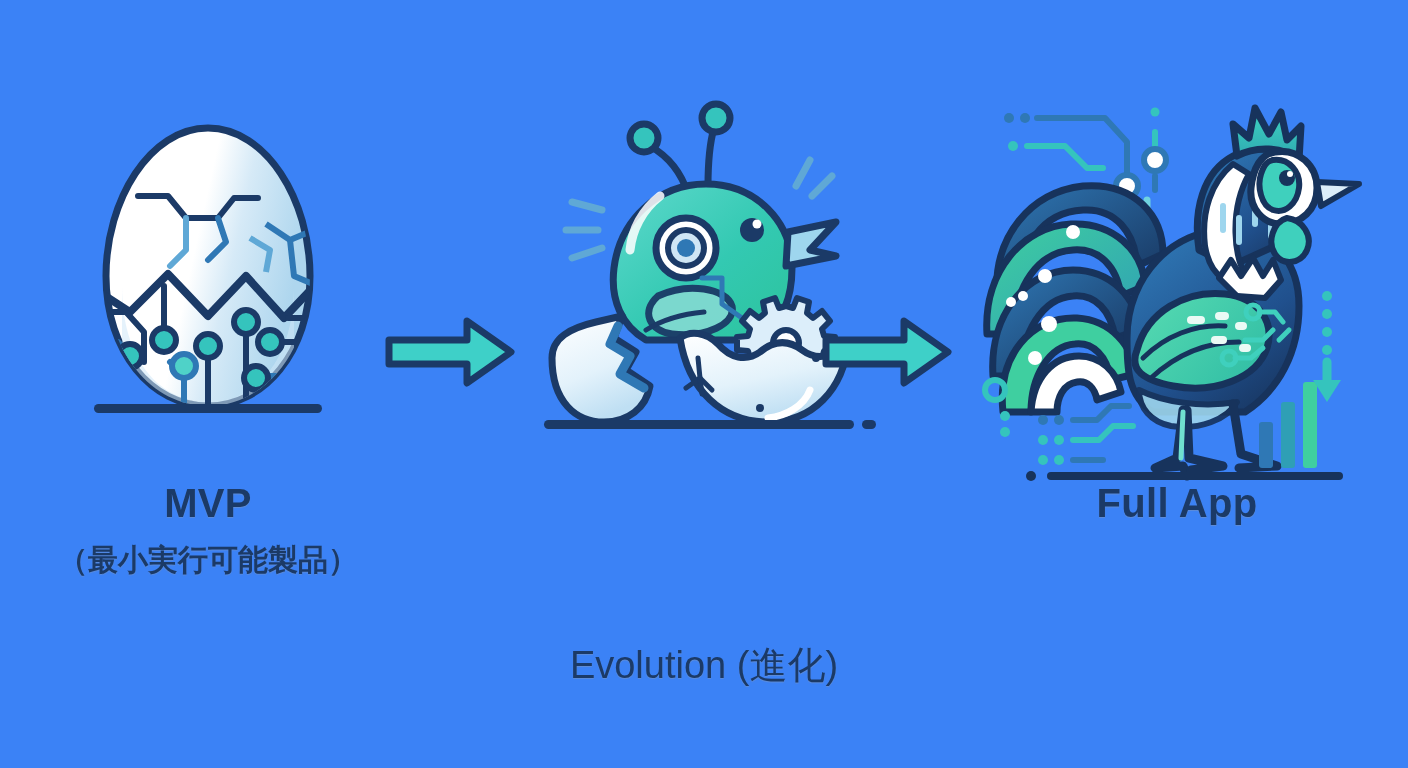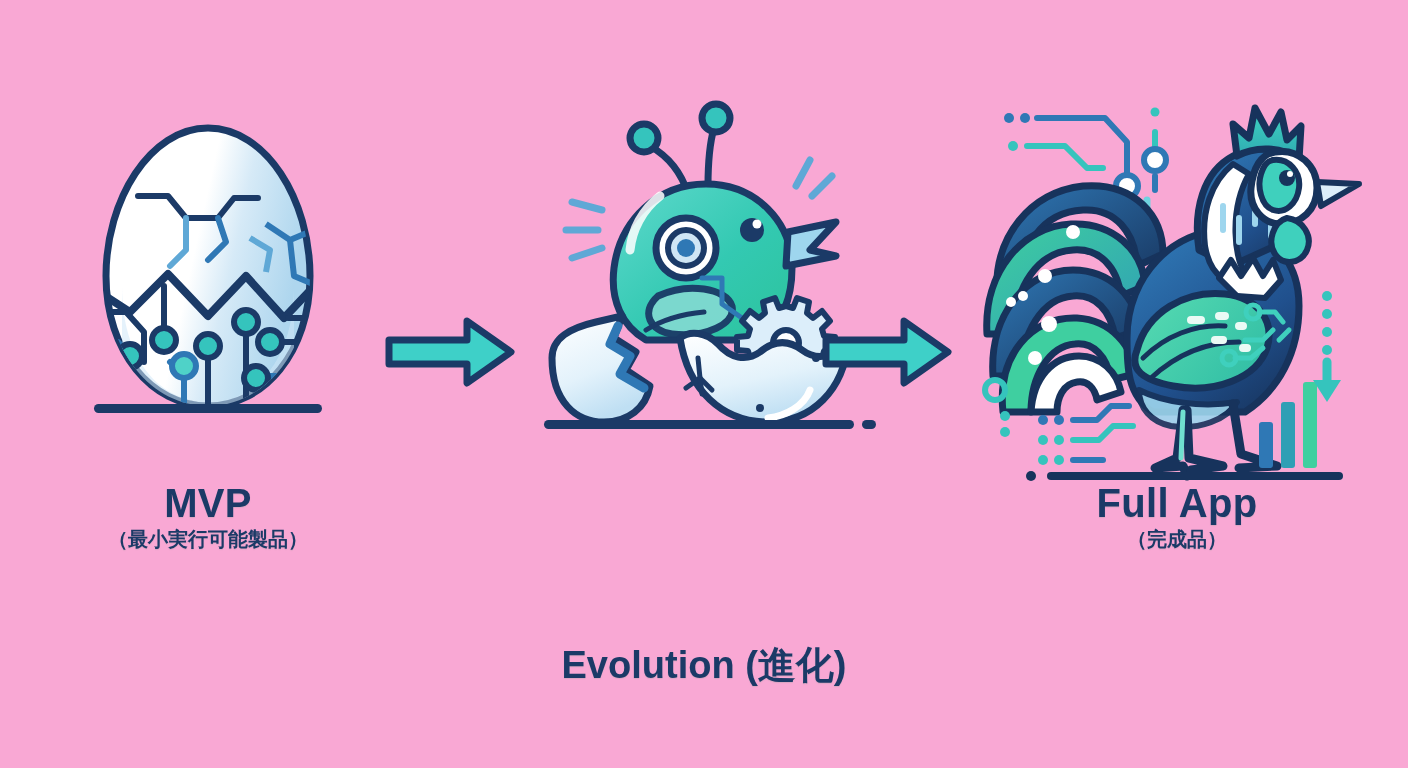--- a/index.html
+++ b/index.html
@@ -10,21 +10,21 @@
     width: 1408px;
     height: 768px;
     background: #fcfcfa;
     font-family: "Liberation Sans", "DejaVu Sans", sans-serif;
     overflow: hidden;
   }
   #canvas {
     position: relative;
     width: 1408px;
     height: 768px;
-    background: #f9a8d4;
+    background: #3b82f6;
   }
 
   
   .stage {
     position: absolute;
     top: 90px;
     width: 380px;
     height: 520px;
   }
   .stage-art {
@@ -49,25 +49,25 @@
   }
   .label-en {
     font-size: 40px;
     font-weight: bold;
     color: #1b3a67;
     letter-spacing: 0.3px;
     line-height: 1.08;
     text-shadow: 0 1px 1px rgba(160,160,160,0.35);
   }
   .label-ja {
-    font-size: 20px;
+    font-size: 30px;
     font-weight: bold;
     color: #1b3a67;
     line-height: 1.25;
-    margin-top: 2px;
+    margin-top: 16px;
     text-shadow: 0 1px 1px rgba(160,160,160,0.3);
   }
 
   #stage-mvp    { left: 18px; }
   #stage-growth { left: 510px; }
   #stage-full   { left: 987px; }
 
   
   .arrow {
     position: absolute;
@@ -78,21 +78,21 @@
   #arrow-2 { left: 822px; top: 312px; }
 
   
   #caption {
     position: absolute;
     left: 0;
     top: 640px;
     width: 1408px;
     text-align: center;
     font-size: 38px;
-    font-weight: bold;
+    font-weight: normal;
     color: #1b3a67;
     text-shadow: 0 1px 1px rgba(160,160,160,0.35);
   }
 </style>
 </head>
 <body>
 
 <div id="canvas">
 
   <div class="stage" id="stage-mvp">
@@ -390,19 +390,18 @@
           <line x1="340" y1="272" x2="340" y2="296" stroke="#35c4bd" stroke-width="9" stroke-linecap="round"></line>
           <path d="M326 290 L340 312 L354 290 Z" fill="#35c4bd"></path>
         </g>
 
         <rect x="60" y="382" width="296" height="8" rx="4" fill="#17335c"></rect>
         <circle cx="44" cy="386" r="5" fill="#17335c"></circle>
       </svg>
     </div>
     <div class="stage-labels">
       <div class="label-en">Full App</div>
-      <div class="label-ja">（完成品）</div>
     </div>
   </div>
 
   <div id="caption">Evolution (進化)</div>
 
 </div>
 
 </body></html>

